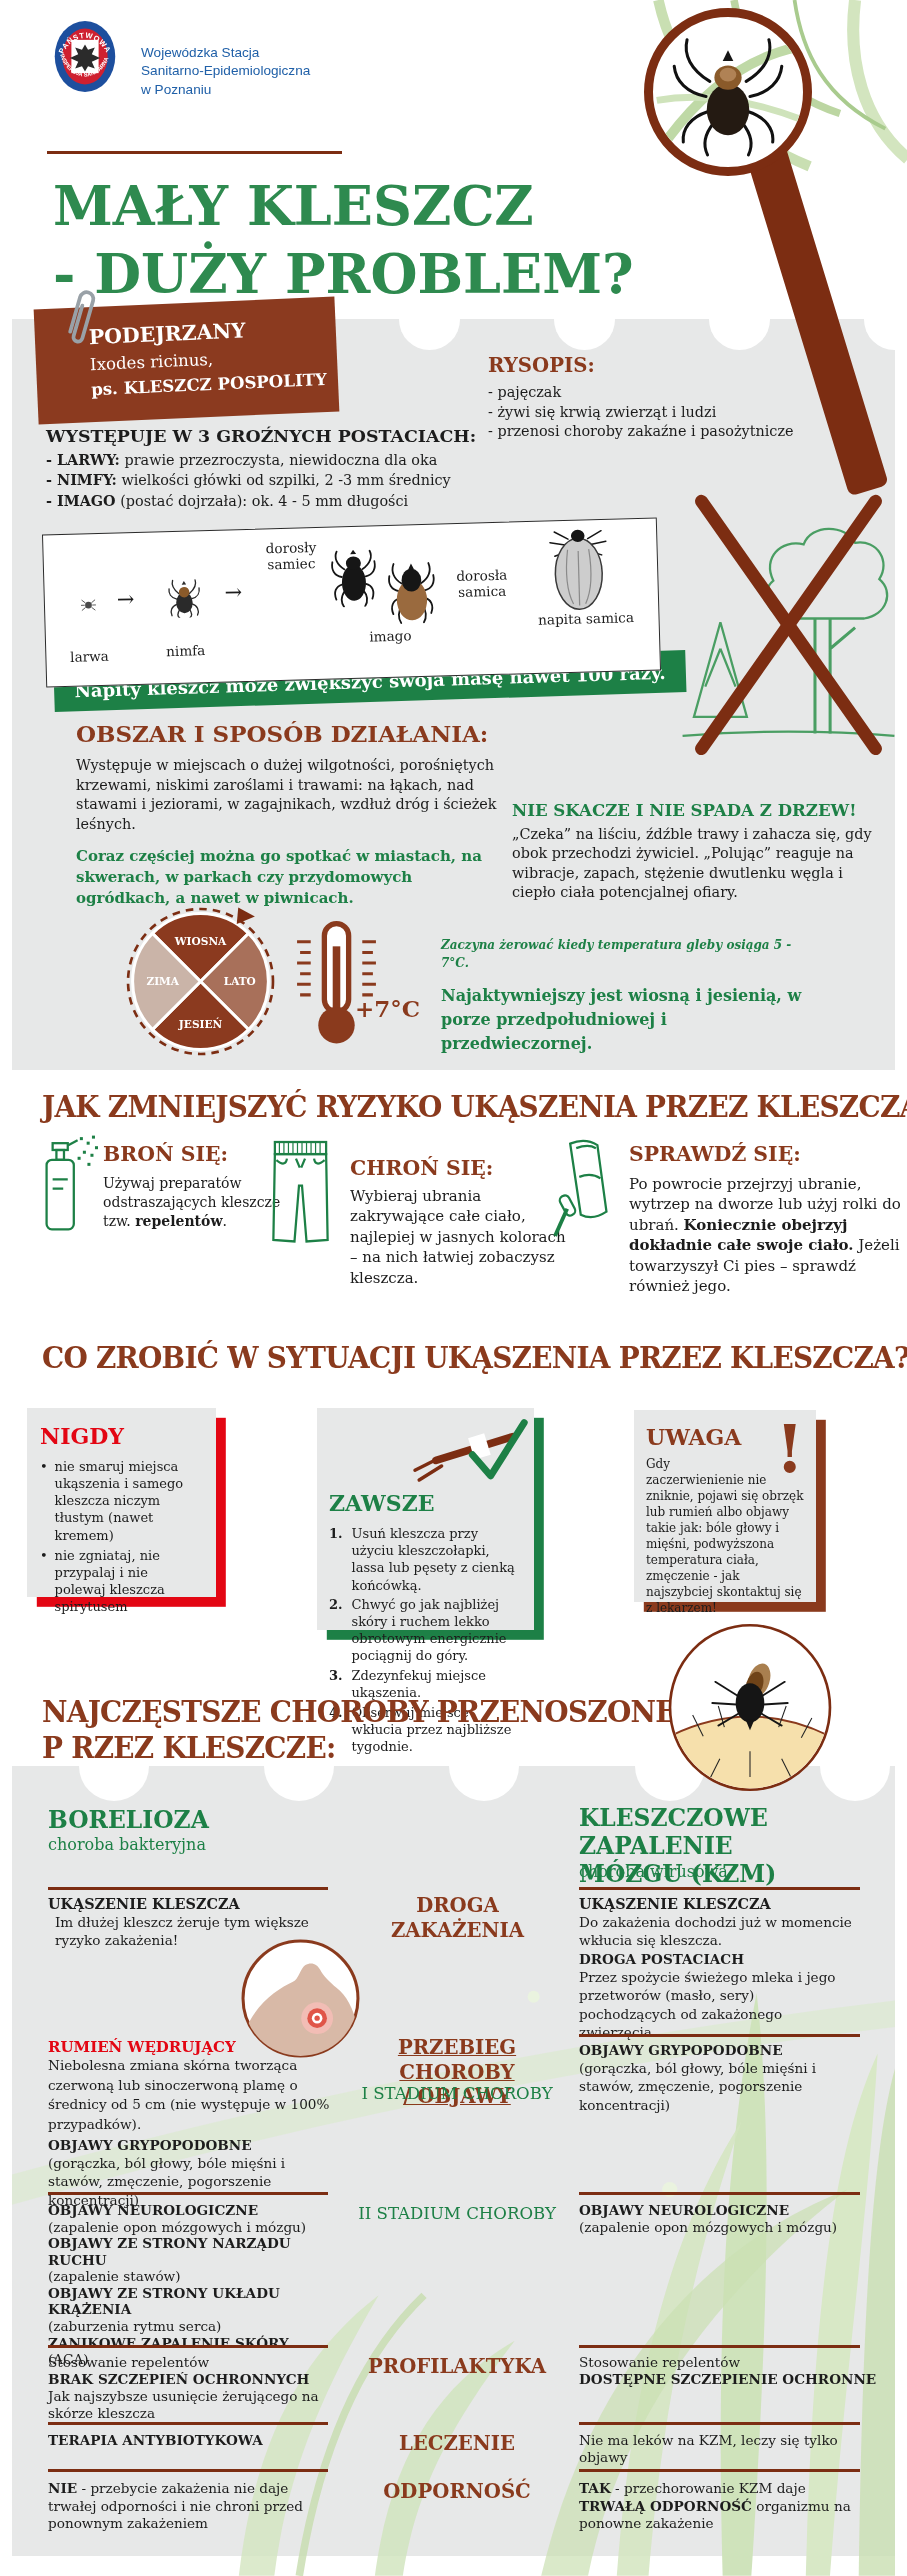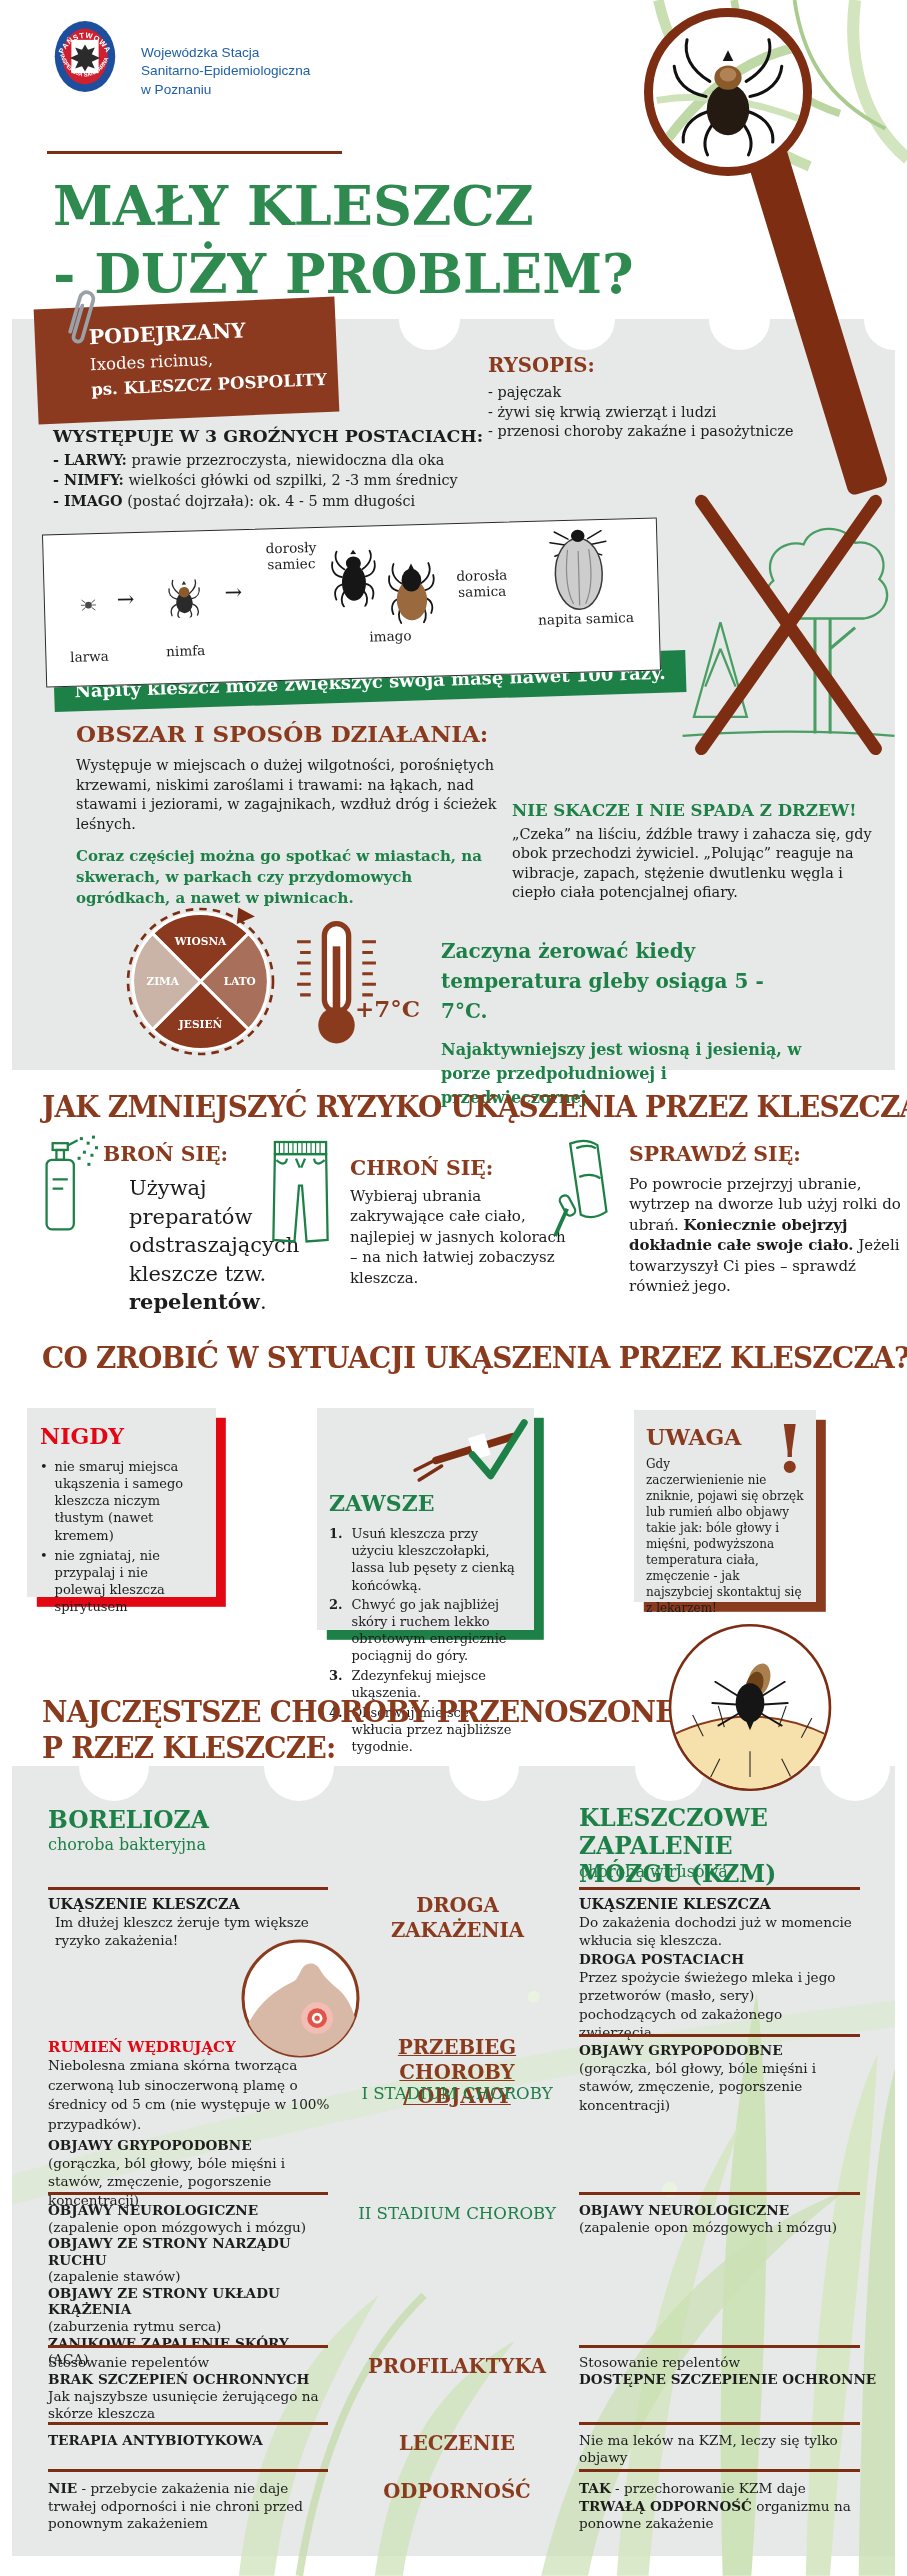--- a/index.html
+++ b/index.html
@@ -111,21 +111,21 @@
     <path d="M14,66 V18 a9,9 0 0 1 18,0 V70 a6,6 0 0 1 -12,0 V28" stroke="#99a1a7" stroke-width="5" fill="none" stroke-linecap="round"></path>
   </svg>
 
   <div class="abs" style="left:488px;top:354px;z-index:3;">
     <div class="sideh" style="font-size:19.7px;">RYSOPIS:</div>
     <div class="txt" style="margin-top:6px;">- pajęczak</div>
     <div class="txt">- żywi się krwią zwierząt i ludzi</div>
     <div class="txt">- przenosi choroby zakaźne i pasożytnicze</div>
   </div>
 
-  <div class="abs" style="left:53px;top:426px;z-index:3;">
+  <div class="abs" style="left:46px;top:426px;z-index:3;">
     <div class="b" style="font-size:17.4px;">WYSTĘPUJE W 3 GROŹNYCH POSTACIACH:</div>
     <div class="txt" style="margin-top:3.8px;"><span class="b">- LARWY:</span><span> prawie przezroczysta, niewidoczna dla oka</span></div>
     <div class="txt"><span class="b">- NIMFY:</span><span> wielkości główki od szpilki, 2 -3 mm średnicy</span></div>
     <div class="txt"><span class="b">- IMAGO</span><span> (postać dojrzała): ok. 4 - 5 mm długości</span></div>
   </div>
 
   <div class="abs" style="left:44px;top:526px;width:613px;height:151px;background:#fff;border:1.5px solid #2b2b2b;transform:rotate(-1.6deg);z-index:4;">
     <svg class="abs" style="left:36px;top:64px;" width="15" height="13.6" viewBox="0 0 20 18">
       <circle cx="10" cy="9" r="4.5" fill="#4a4a4a"></circle>
       <g stroke="#4a4a4a" stroke-width="1.2">
@@ -253,21 +253,21 @@
       <path d="M8,30 h18 M12,44 h14 M8,58 h18 M12,72 h14 M8,86 h18 M12,100 h14"></path>
       <path d="M94,30 h18 M94,44 h14 M94,58 h18 M94,72 h14 M94,86 h18 M94,100 h14"></path>
     </g>
     <rect x="44" y="6" width="32" height="116" rx="16" fill="#fff" stroke="#8a3a1d" stroke-width="7"></rect>
     <rect x="55" y="36" width="10" height="86" fill="#8a3a1d"></rect>
     <circle cx="60" cy="140" r="24" fill="#8a3a1d"></circle>
   </svg>
   <div class="abs b brown" style="left:355px;top:995px;font-size:23px;z-index:3;">+7°C</div>
 
   <div class="abs" style="left:441px;top:936px;width:363px;z-index:3;">
-    <div class="b green" style="font-size:20px;line-height:1.5;">Zaczyna żerować kiedy temperatura gleby osiąga 5 - 7°C.</div>
+    <div class="b green" style="font-size:12px;line-height:1.5;font-style:italic;">Zaczyna żerować kiedy temperatura gleby osiąga 5 - 7°C.</div>
     <div class="b green" style="font-size:16px;line-height:1.5;margin-top:12px;">Najaktywniejszy jest wiosną i jesienią, w porze przedpołudniowej i przedwieczornej.</div>
   </div>
 
   <div class="abs h2" style="left:42px;top:1089px;z-index:3;">JAK ZMNIEJSZYĆ RYZYKO UKĄSZENIA PRZEZ KLESZCZA?</div>
 
   <svg class="abs" style="left:36px;top:1134px;z-index:3;" width="62" height="100" viewBox="0 0 82 132">
     <g fill="none" stroke="#1d8046" stroke-width="3">
       <rect x="22" y="12" width="20" height="9"></rect>
       <path d="M42,15 l13,-7"></path>
       <rect x="27" y="21" width="10" height="13"></rect>
@@ -279,21 +279,21 @@
         <rect x="67" y="10" width="4" height="4"></rect>
         <rect x="74" y="2" width="4" height="4"></rect>
       <rect x="62" y="22" width="4" height="4"></rect>
         <rect x="72" y="26" width="4" height="4"></rect>
         <rect x="78" y="16" width="4" height="4"></rect>
       <rect x="55" y="30" width="4" height="4"></rect>
         <rect x="68" y="38" width="4" height="4"></rect>
     </g>
   </svg>
   <div class="abs sideh" style="left:103px;top:1142px;z-index:3;">BROŃ SIĘ:</div>
-  <div class="abs txt" style="left:103px;top:1174px;width:182px;z-index:3;font-size:21px;margin-left:26px;">
+  <div class="abs txt" style="left:103px;top:1174px;width:182px;z-index:3;font-size:14px;">
     <span>Używaj preparatów odstraszających kleszcze tzw. </span><span class="b">repelentów</span><span>.</span>
   </div>
 
   <svg class="abs" style="left:271px;top:1139px;z-index:3;" width="59" height="107" viewBox="0 0 78 142">
     <g fill="none" stroke="#1d8046" stroke-width="3">
       <rect x="5" y="4" width="68" height="16"></rect>
       <path d="M11,4v16 M17,4v16 M23,4v16 M29,4v16 M35,4v16 M41,4v16 M47,4v16 M53,4v16 M59,4v16 M65,4v16" stroke-width="1.6"></path>
       <path d="M5,20 L3,134 L31,136 L37,62 L41,62 L47,136 L75,134 L73,20 Z"></path>
       <path d="M7,28 Q19,38 21,26 M71,28 Q59,38 57,26"></path>
       <path d="M33,26 l5,12 M45,26 l-5,12"></path>

